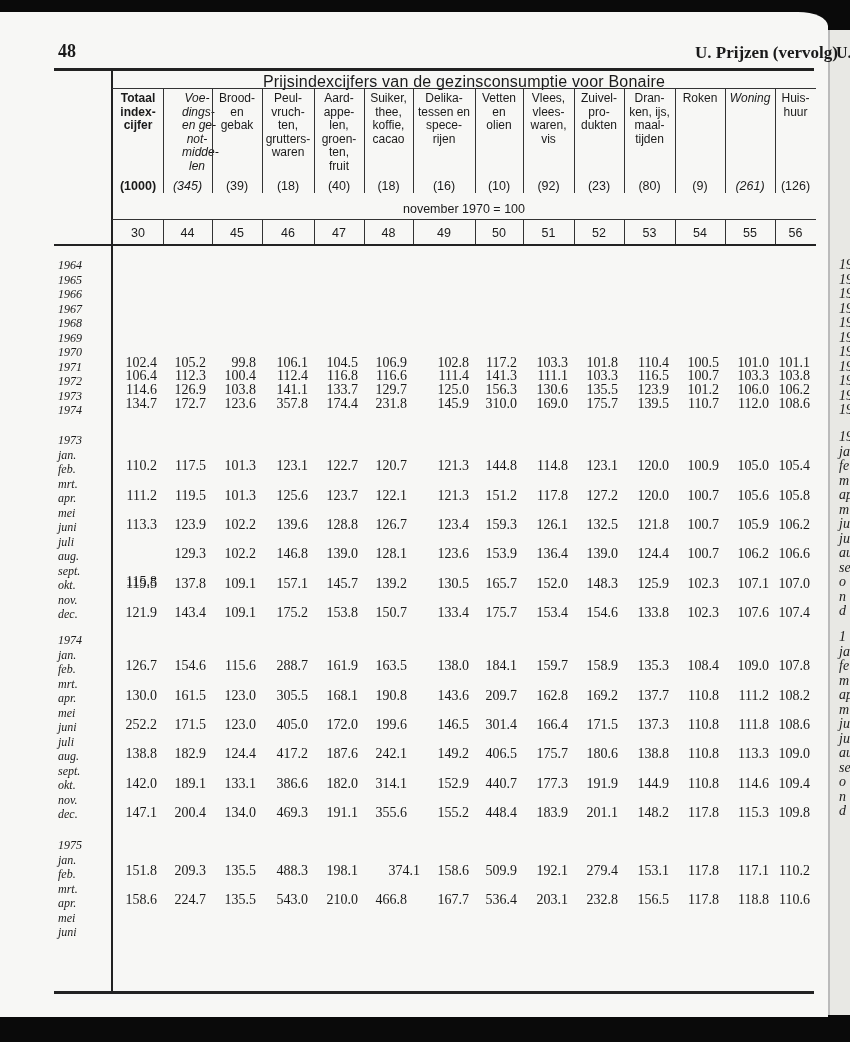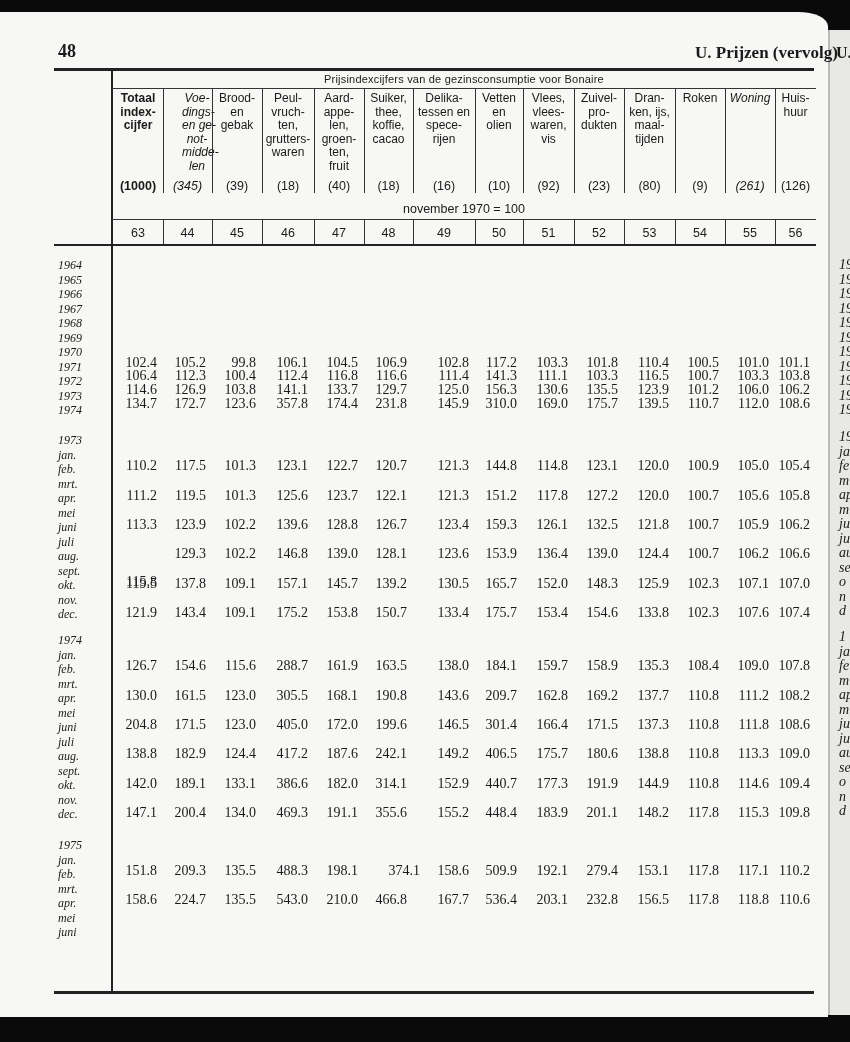--- a/index.html
+++ b/index.html
@@ -24,21 +24,21 @@
   .nextpage .np-head { position:absolute; left:6px; top:14px; font-weight:bold; font-size:16px; }
   .nextpage .np-year { position:absolute; left:9px; font-style:italic; font-size:14px; line-height:14.5px; white-space:pre; }
   .page-number { position:absolute; left:58px; top:41px; font-weight:bold; font-size:18px; }
   .running-head { position:absolute; right:12px; top:43px; font-weight:bold; font-size:17px; }
   .rule-top { position:absolute; left:54px; top:68px; width:760px; height:3px; background:#222; }
   .rule-hdr { position:absolute; left:54px; top:244px; width:762px; height:2px; background:#222; }
   .rule-bottom { position:absolute; left:54px; top:991px; width:760px; height:3px; background:#222; }
   .vline-main { position:absolute; left:111px; top:70px; width:2px; height:922px; background:#222; }
 
   .hdr-sans { font-family:"Liberation Sans", sans-serif; }
-  .group-title { position:absolute; left:112px; top:73px; width:704px; text-align:center; font-size:11px; letter-spacing:0.2px; }
+  .group-title { position:absolute; left:112px; top:73px; width:704px; text-align:center; font-size:16px; letter-spacing:0.2px; }
   .group-rule { position:absolute; left:112px; top:88px; width:704px; height:1px; background:#333; }
   .base-line { position:absolute; left:112px; top:202px; width:704px; text-align:center; font-size:12.5px; }
   .num-rule-top { position:absolute; left:112px; top:219px; width:704px; height:1px; background:#333; }
 
   .colhead { position:absolute; top:92px; text-align:center; font-size:12px; line-height:13.5px; }
   .colhead .lbl { display:block; white-space:pre; }
   .colhead .wt { position:absolute; left:0; right:0; top:88px; font-size:12.5px; text-align:center; }
   .colsep { position:absolute; top:89px; width:1px; height:104px; background:#333; }
   .numsep { position:absolute; top:220px; width:1px; height:24px; background:#333; }
   .colnum { position:absolute; top:226px; text-align:center; font-size:12.5px; }
@@ -106,21 +106,21 @@
 <div class="base-line hdr-sans">november 1970 = 100</div>
 <div class="num-rule-top"></div>
 
 <div id="header-cols">
     <div class="colhead hdr-sans" style="left: 113px; width: 50px;">
       <span class="lbl" style="font-weight: bold;">Totaal
 index-
 cijfer</span>
       <span class="wt" style="font-weight: bold;">(1000)</span>
     </div>
-    <div class="colnum hdr-sans" style="left: 113px; width: 50px;">63</div>
+    <div class="colnum hdr-sans" style="left: 113px; width: 50px;">30</div>
     <div class="colhead hdr-sans" style="left: 163px; width: 49px;">
       <span class="lbl" style="font-style: italic; padding-left: 19px;">Voe-
 dings-
 en ge-
 not-
 midde-
 len</span>
       <span class="wt" style="font-style: italic;">(345)</span>
     </div>
     <div class="colnum hdr-sans" style="left: 163px; width: 49px;">44</div>
@@ -438,21 +438,21 @@
     <div class="val" style="top: 688px; left: 312px;">168.1</div>
     <div class="val" style="top: 688px; left: 361px;">190.8</div>
     <div class="val" style="top: 688px; left: 423px;">143.6</div>
     <div class="val" style="top: 688px; left: 471px;">209.7</div>
     <div class="val" style="top: 688px; left: 522px;">162.8</div>
     <div class="val" style="top: 688px; left: 572px;">169.2</div>
     <div class="val" style="top: 688px; left: 623px;">137.7</div>
     <div class="val" style="top: 688px; left: 673px;">110.8</div>
     <div class="val" style="top: 688px; left: 723px;">111.2</div>
     <div class="val" style="top: 688px; left: 764px;">108.2</div>
-    <div class="val" style="top: 717px; left: 111px;">204.8</div>
+    <div class="val" style="top: 717px; left: 111px;">252.2</div>
     <div class="val" style="top: 717px; left: 160px;">171.5</div>
     <div class="val" style="top: 717px; left: 210px;">123.0</div>
     <div class="val" style="top: 717px; left: 262px;">405.0</div>
     <div class="val" style="top: 717px; left: 312px;">172.0</div>
     <div class="val" style="top: 717px; left: 361px;">199.6</div>
     <div class="val" style="top: 717px; left: 423px;">146.5</div>
     <div class="val" style="top: 717px; left: 471px;">301.4</div>
     <div class="val" style="top: 717px; left: 522px;">166.4</div>
     <div class="val" style="top: 717px; left: 572px;">171.5</div>
     <div class="val" style="top: 717px; left: 623px;">137.3</div>

